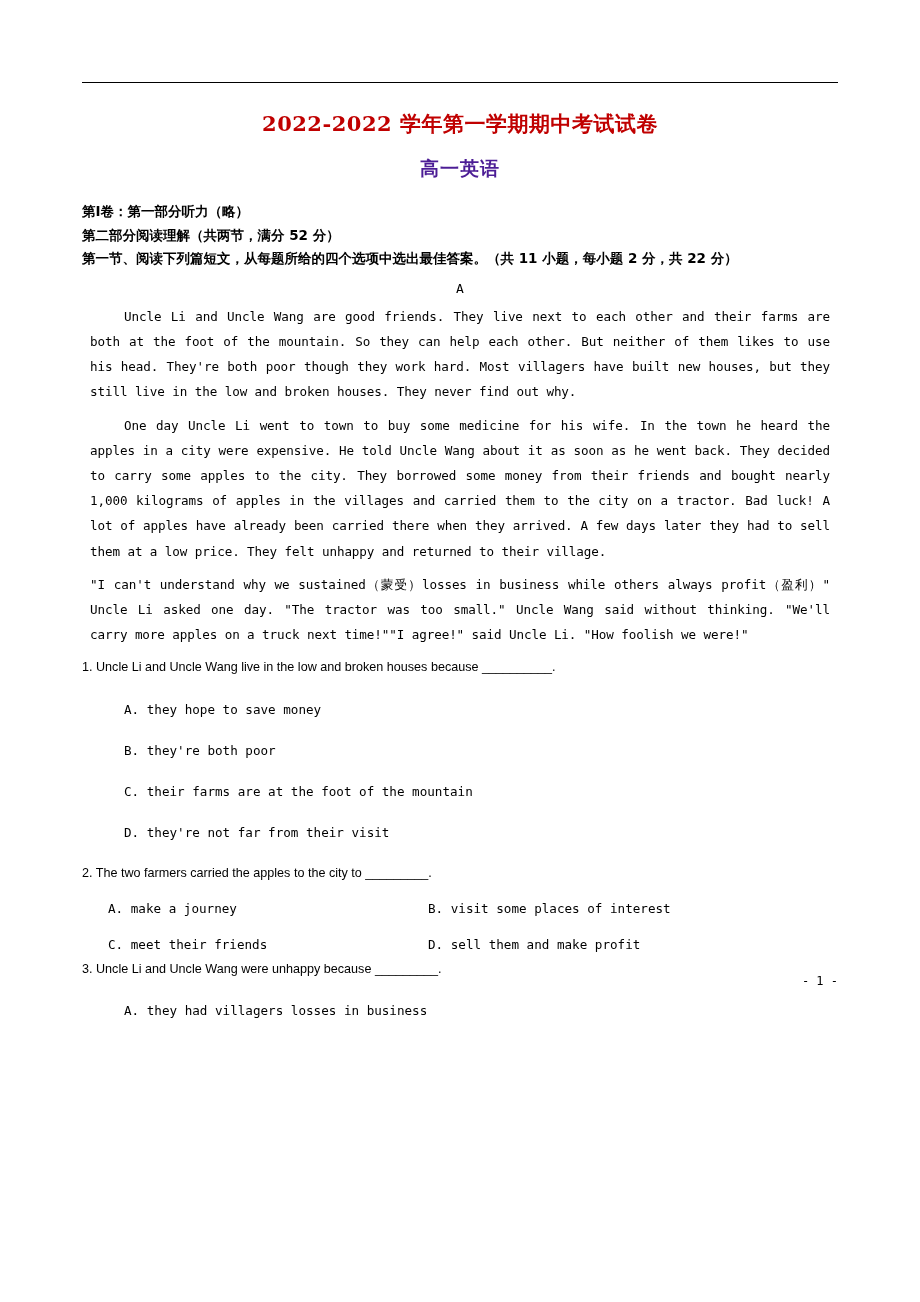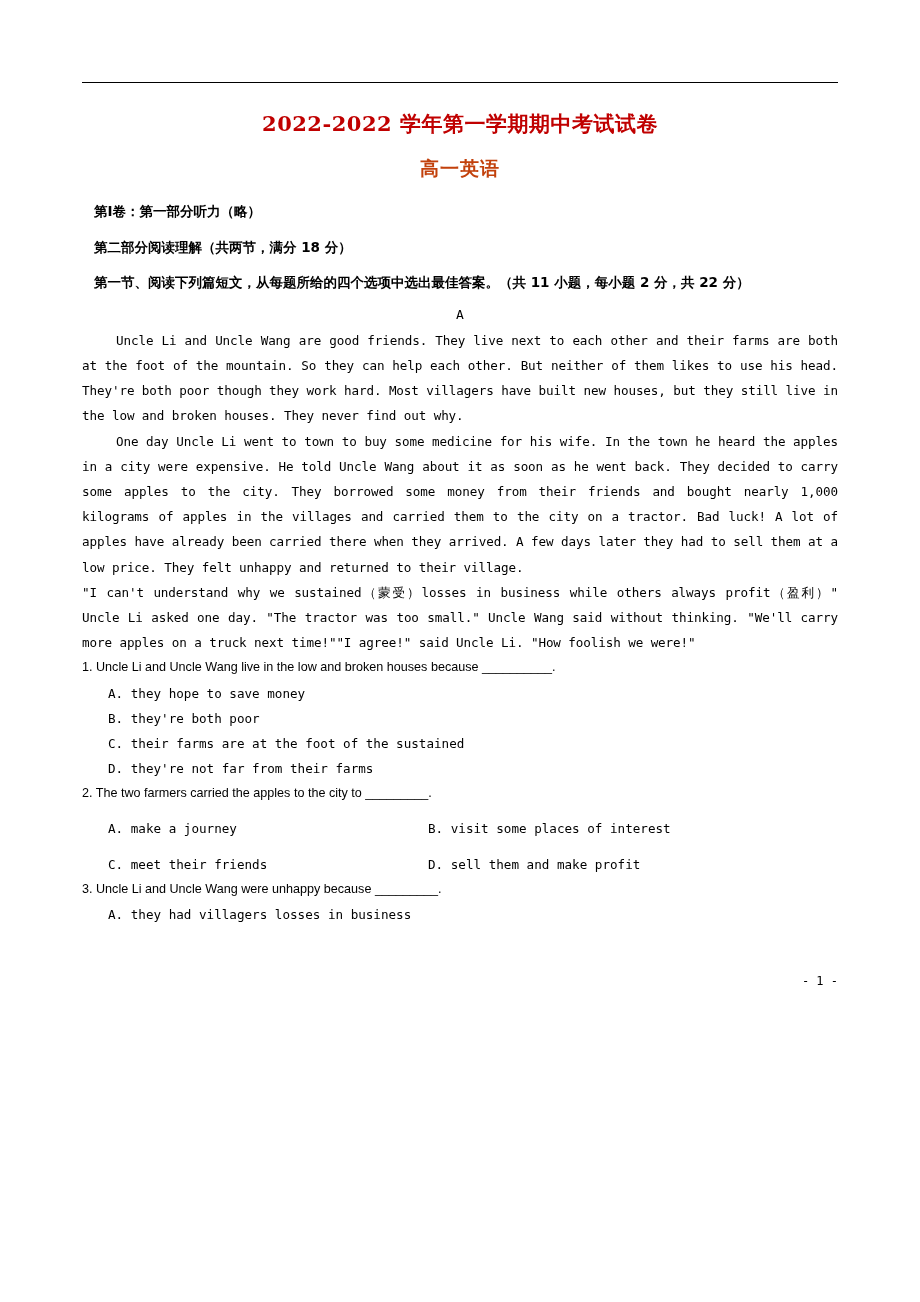--- a/index.html
+++ b/index.html
@@ -37,62 +37,62 @@
     font-family: "DejaVu Serif", serif;
     color: #c00000;
     font-size: 21px;
     font-weight: bold;
     text-align: center;
     margin: 0 0 18px 0;
     letter-spacing: 0.5px;
   }
   h2.doc-subtitle {
     font-family: "DejaVu Serif", serif;
-    color: #c2410c;
+    color: #4c1d95;
     font-size: 19px;
     font-weight: bold;
     text-align: center;
     margin: 0 0 18px 0;
     letter-spacing: 1px;
   }
   .heading-line {
     font-family: "DejaVu Sans", sans-serif;
     font-size: 13.5px;
     font-weight: bold;
     line-height: 1.75;
-    margin: 12px;
+    margin: 0;
   }
   .section-letter {
     text-align: center;
     font-family: "DejaVu Sans Mono", monospace;
     font-size: 13px;
     margin: 10px 0 6px 0;
   }
   .passage {
     font-family: "DejaVu Sans Mono", monospace;
     font-size: 12.6px;
     line-height: 2.0;
     text-align: justify;
-    margin: 0;
+    margin: 8px;
     letter-spacing: -0.1px;
   }
   .passage.indent {
     text-indent: 34px;
   }
   .q {
     font-family: Liberation Sans, sans-serif;
     font-size: 12.6px;
     line-height: 2.0;
     margin: 0;
   }
   .opt {
     font-family: "DejaVu Sans Mono", monospace;
     font-size: 12.6px;
     line-height: 2.0;
-    margin: 0;
+    margin: 16px;
     padding-left: 26px;
   }
   .opt-row {
     display: flex;
     font-family: "DejaVu Sans Mono", monospace;
     font-size: 12.6px;
     line-height: 2.0;
     padding-left: 26px;
     margin-top: 10px;
   }
@@ -112,37 +112,37 @@
 <div class="page">
 
   <div class="top-rule"></div>
 
   <div class="content">
 
     <h1 class="doc-title">2022-2022 学年第一学期期中考试试卷</h1>
     <h2 class="doc-subtitle">高一英语</h2>
 
     <p class="heading-line">第Ⅰ卷：第一部分听力（略）</p>
-    <p class="heading-line">第二部分阅读理解（共两节，满分 18 分）</p>
+    <p class="heading-line">第二部分阅读理解（共两节，满分 52 分）</p>
     <p class="heading-line">第一节、阅读下列篇短文，从每题所给的四个选项中选出最佳答案。（共 11 小题，每小题 2 分，共 22 分）</p>
 
     <div class="section-letter">A</div>
 
     <p class="passage indent">Uncle Li and Uncle Wang are good friends. They live next to each other and their farms are both at the foot of the mountain. So they can help each other. But neither of them likes to use his head. They're both poor though they work hard. Most villagers have built new houses, but they still live in the low and broken houses. They never find out why.</p>
     <p class="passage indent">One day Uncle Li went to town to buy some medicine for his wife. In the town he heard the apples in a city were expensive. He told Uncle Wang about it as soon as he went back. They decided to carry some apples to the city. They borrowed some money from their friends and bought nearly 1,000 kilograms of apples in the villages and carried them to the city on a tractor. Bad luck! A lot of apples have already been carried there when they arrived. A few days later they had to sell them at a low price. They felt unhappy and returned to their village.</p>
     <p class="passage">"I can't understand why we sustained（蒙受）losses in business while others always profit（盈利）" Uncle Li asked one day. "The tractor was too small." Uncle Wang said without thinking. "We'll carry more apples on a truck next time!""I agree!" said Uncle Li. "How foolish we were!"</p>
 
     <p class="q">
       <span>1.</span>
       <span>Uncle Li and Uncle Wang live in the low and broken houses because __________.</span>
     </p>
     <p class="opt">A. they hope to save money</p>
     <p class="opt">B. they're both poor</p>
-    <p class="opt">C. their farms are at the foot of the sustained</p>
-    <p class="opt">D. they're not far from their farms</p>
+    <p class="opt">C. their farms are at the foot of the mountain</p>
+    <p class="opt">D. they're not far from their visit</p>
 
     <p class="q">
       <span>2.</span>
       <span>The two farmers carried the apples to the city to _________.</span>
     </p>
     <div class="opt-row">
       <span class="c1">A. make a journey</span>
       <span class="c2">B. visit some places of interest</span>
     </div>
     <div class="opt-row">

